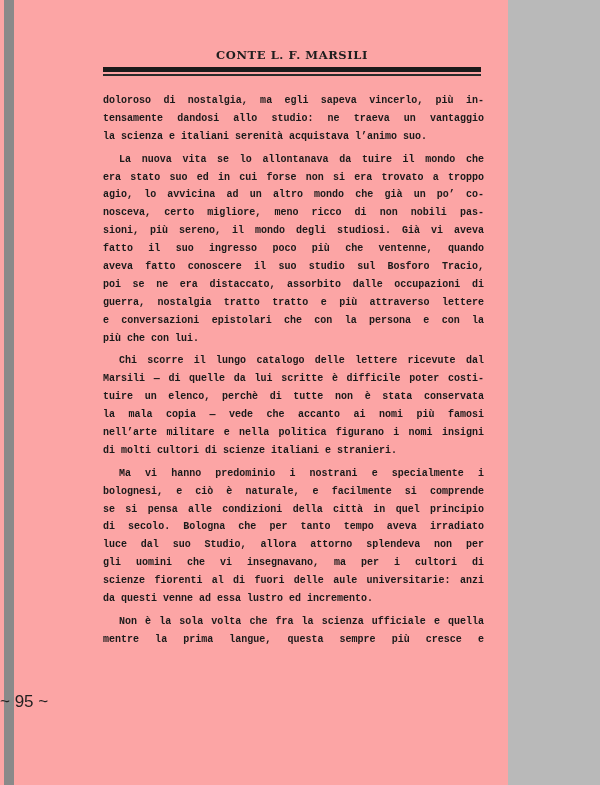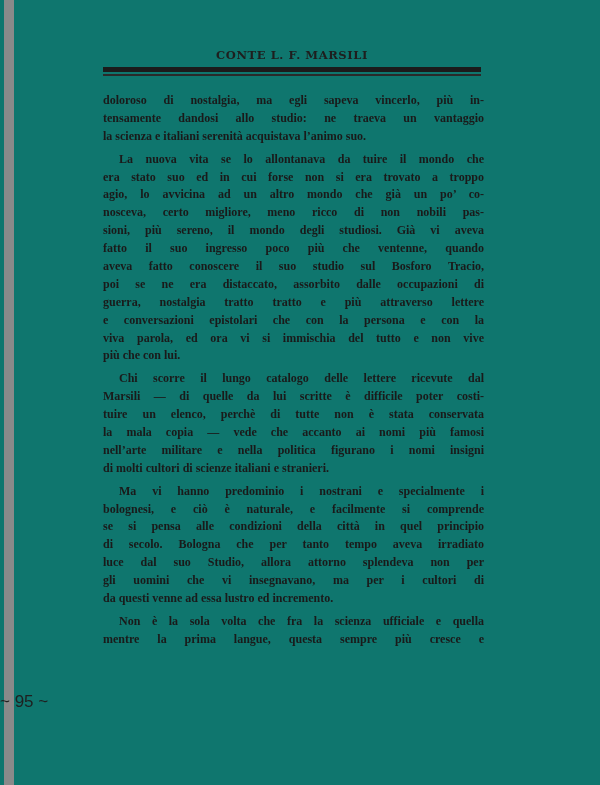--- a/index.html
+++ b/index.html
@@ -3,22 +3,22 @@
 <meta charset="utf-8">
 <style>
   html, body { margin: 0; padding: 0; }
   body {
     width: 600px; height: 785px; overflow: hidden;
     background: #b9b9b9;
     position: relative;
     font-family: "DejaVu Serif", "Liberation Serif", serif;
   }
   .page {
-    position: absolute; left: 0; top: 0; width: 600px; height: 785px;
-    background: #0f766e;
+    position: absolute; left: 0; top: 0; width: 508px; height: 785px;
+    background: #fca5a5;
   }
   .spine {
     position: absolute; left: 4px; top: 0; width: 10px; height: 785px;
     background: #8a8a8a;
   }
   .header {
     position: absolute; left: 103px; top: 48px; width: 378px;
     text-align: center;
     font-family: "DejaVu Serif", serif;
     font-weight: bold;
@@ -29,22 +29,22 @@
   .rule-thick {
     position: absolute; left: 103px; top: 67px; width: 378px; height: 5px;
     background: #1b1b1b;
   }
   .rule-thin {
     position: absolute; left: 103px; top: 74px; width: 378px; height: 1.5px;
     background: #2a2a2a;
   }
   .body-text {
     position: absolute; left: 103px; top: 92px; width: 381px;
-    font-family: Liberation Serif, serif;
-    font-size: 12px;
+    font-family: Liberation Mono, monospace;
+    font-size: 10px;
     line-height: 17.9px;
     color: #1a1a1a;
     text-align: justify;
     font-weight: bold;
   }
   .line { display: block; text-align: justify; text-align-last: justify; white-space: nowrap; height: 17.9px; }
   .line.last { text-align-last: left; }
   .line.indent { padding-left: 16px; }
   .para-gap { height: 5px; }
   .page-number {
@@ -75,40 +75,40 @@
         <span class="line indent">La nuova vita se lo allontanava da tuire il mondo che</span>
         <span class="line">era stato suo ed in cui forse non si era trovato a troppo</span>
         <span class="line">agio, lo avvicina ad un altro mondo che già un po’ co-</span>
         <span class="line">nosceva, certo migliore, meno ricco di non nobili pas-</span>
         <span class="line">sioni, più sereno, il mondo degli studiosi. Già vi aveva</span>
         <span class="line">fatto il suo ingresso poco più che ventenne, quando</span>
         <span class="line">aveva fatto conoscere il suo studio sul Bosforo Tracio,</span>
         <span class="line">poi se ne era distaccato, assorbito dalle occupazioni di</span>
         <span class="line">guerra, nostalgia tratto tratto e più attraverso lettere</span>
         <span class="line">e conversazioni epistolari che con la persona e con la</span>
-        <span class="line">viva parola, ed ora vi si immischia del tutto e non vive</span>
         <span class="line last">più che con lui.</span>
       </div>
       <div class="para-gap"></div>
       <div>
         <span class="line indent">Chi scorre il lungo catalogo delle lettere ricevute dal</span>
         <span class="line">Marsili — di quelle da lui scritte è difficile poter costi-</span>
         <span class="line">tuire un elenco, perchè di tutte non è stata conservata</span>
         <span class="line">la mala copia — vede che accanto ai nomi più famosi</span>
         <span class="line">nell’arte militare e nella politica figurano i nomi insigni</span>
         <span class="line last">di molti cultori di scienze italiani e stranieri.</span>
       </div>
       <div class="para-gap"></div>
       <div>
         <span class="line indent">Ma vi hanno predominio i nostrani e specialmente i</span>
         <span class="line">bolognesi, e ciò è naturale, e facilmente si comprende</span>
         <span class="line">se si pensa alle condizioni della città in quel principio</span>
         <span class="line">di secolo. Bologna che per tanto tempo aveva irradiato</span>
         <span class="line">luce dal suo Studio, allora attorno splendeva non per</span>
         <span class="line">gli uomini che vi insegnavano, ma per i cultori di</span>
+        <span class="line">scienze fiorenti al di fuori delle aule universitarie: anzi</span>
         <span class="line last">da questi venne ad essa lustro ed incremento.</span>
       </div>
       <div class="para-gap"></div>
       <div>
         <span class="line indent">Non è la sola volta che fra la scienza ufficiale e quella</span>
         <span class="line">mentre la prima langue, questa sempre più cresce e</span>
       </div>
     </div>
 
   <div class="page-number">~ 95 ~</div>

